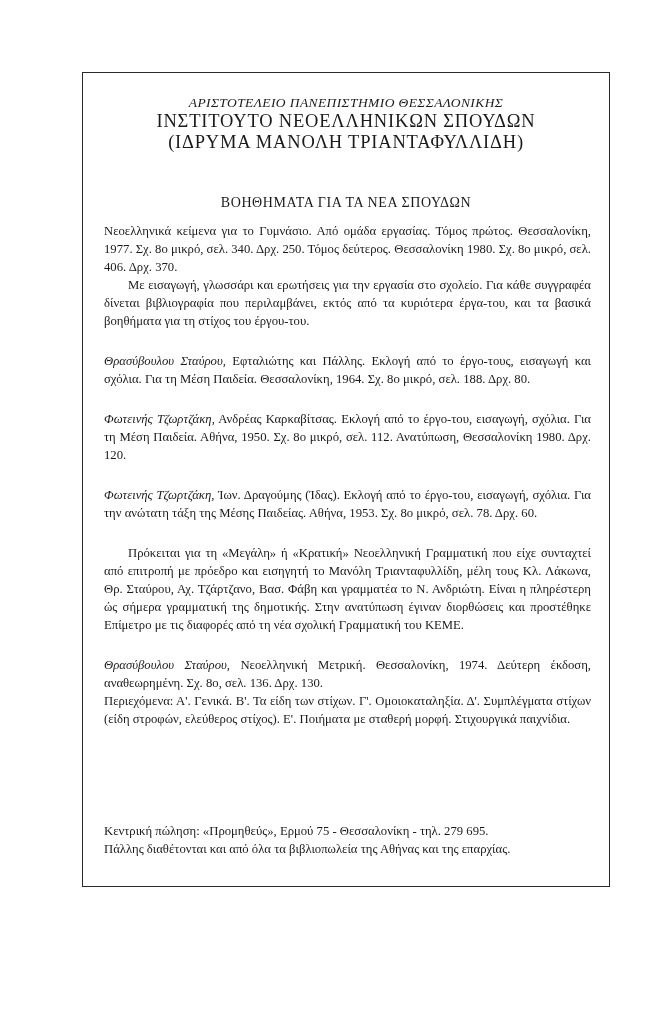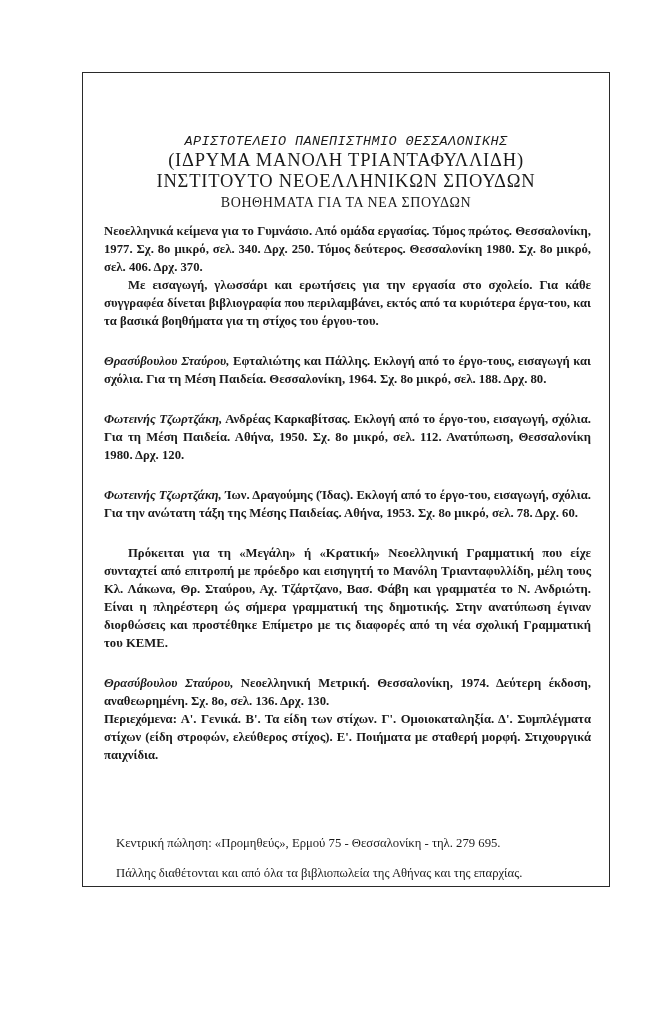--- a/index.html
+++ b/index.html
@@ -25,26 +25,25 @@
       box-sizing: border-box;
     }
     .header {
       position: absolute;
       left: 0;
       top: 22px;
       width: 100%;
       text-align: center;
     }
     .header .univ {
-      font-family: Liberation Mono, monospace;
+      font-family: Liberation Serif, serif;
       font-style: italic;
       font-size: 13.5px;
       letter-spacing: 0.4px;
       line-height: 16px;
-      margin-top: 39px;
     }
     .header .inst {
       font-family: "Liberation Serif", serif;
       font-size: 18.5px;
       letter-spacing: 0.8px;
       line-height: 21px;
     }
     .section-title {
       position: absolute;
       left: 0;
@@ -60,51 +59,50 @@
       left: 21px;
       top: 149px;
       width: 487px;
       font-family: "Liberation Serif", serif;
       font-size: 12.7px;
       line-height: 18px;
       text-align: justify;
     }
     .entry p {
       margin: 0;
-      font-weight: bold;
     }
     .entry p.indent {
       text-indent: 24px;
     }
     .entry {
       margin-bottom: 22px;
     }
     .author {
       font-style: italic;
     }
     .footer {
       position: absolute;
       left: 21px;
       top: 749px;
       width: 487px;
       font-family: "Liberation Serif", serif;
       font-size: 12.7px;
       line-height: 18px;
     }
-    .footer p { margin: 12px; }
+    .footer p { margin: 0; }
   </style>
 </head>
 <body>
 
 <div class="frame">
 
   <div class="header">
     <div class="univ">ΑΡΙΣΤΟΤΕΛΕΙΟ ΠΑΝΕΠΙΣΤΗΜΙΟ ΘΕΣΣΑΛΟΝΙΚΗΣ</div>
+    <div class="inst">ΙΝΣΤΙΤΟΥΤΟ ΝΕΟΕΛΛΗΝΙΚΩΝ ΣΠΟΥΔΩΝ</div>
     <div class="inst">(ΙΔΡΥΜΑ ΜΑΝΟΛΗ ΤΡΙΑΝΤΑΦΥΛΛΙΔΗ)</div>
-    <div class="inst">ΙΝΣΤΙΤΟΥΤΟ ΝΕΟΕΛΛΗΝΙΚΩΝ ΣΠΟΥΔΩΝ</div>
   </div>
 
   <div class="section-title">ΒΟΗΘΗΜΑΤΑ ΓΙΑ ΤΑ ΝΕΑ ΣΠΟΥΔΩΝ</div>
 
   <div class="entries">
 
     <div class="entry">
       <p><span class="author"></span><span>Νεοελληνικά κείμενα για το Γυμνάσιο. Από ομάδα εργασίας. Τόμος πρώτος. Θεσσαλονίκη, 1977. Σχ. 8ο μικρό, σελ. 340. Δρχ. 250. Τόμος δεύτερος. Θεσσαλονίκη 1980. Σχ. 8ο μικρό, σελ. 406. Δρχ. 370.</span></p>
       <p class="indent">Με εισαγωγή, γλωσσάρι και ερωτήσεις για την εργασία στο σχολείο. Για κάθε συγγραφέα δίνεται βιβλιογραφία που περιλαμβάνει, εκτός από τα κυριότερα έργα-του, και τα βασικά βοηθήματα για τη στίχος του έργου-του.</p>
     </div>

